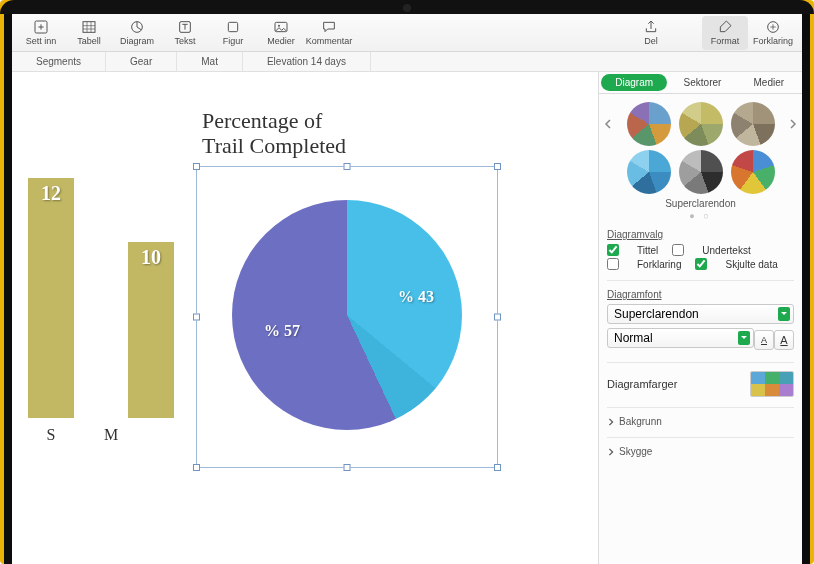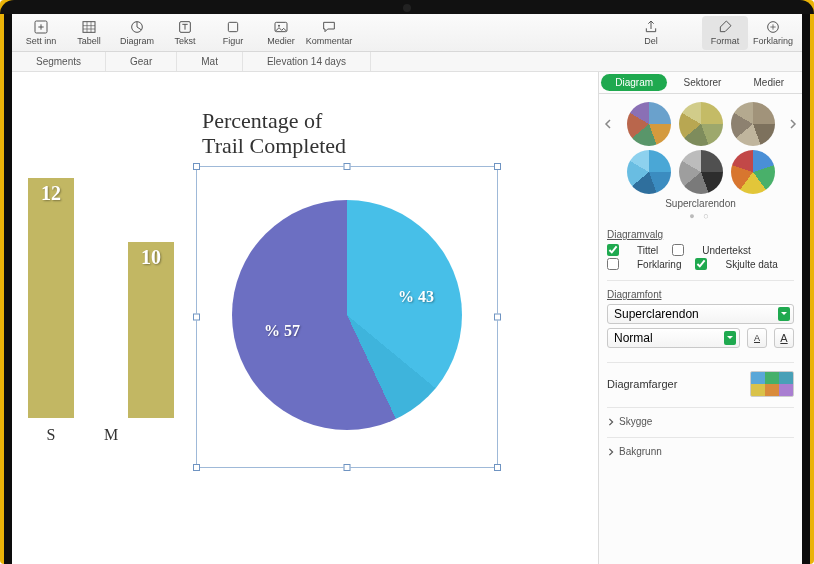--- a/index.html
+++ b/index.html
@@ -28,21 +28,21 @@
   .dots{text-align:center;color:#bbb;font-size:9px;letter-spacing:3px;margin-bottom:8px;}
   .section-title{font-size:10px;color:#555;margin:10px 0 4px;border-top:1px solid #e6e6e6;padding-top:8px;text-decoration:underline;}
   .section-title.first{border-top:none;padding-top:0;margin-top:0;}
   .check-row{display:flex;gap:14px;margin:2px 0;}
   .check{display:flex;align-items:center;gap:18px;font-size:10px;color:#333;cursor:pointer;justify-content:flex-end;}
   .check input{width:12px;height:12px;accent-color:#1fa94f;}
   .select{width:100%;height:20px;border:1px solid #c9c9c9;border-radius:3px;background:linear-gradient(#fff,#f4f4f4);font-size:12px;padding:0 18px 0 6px;position:relative;margin-bottom:4px;appearance:none;}
   .select-wrap{position:relative;}
   .select-wrap::after{content:"";position:absolute;right:4px;top:3px;width:12px;height:14px;border-radius:2px;background:#1fa94f;}
   .select-wrap::before{content:"";position:absolute;right:7px;top:8px;z-index:2;border-left:3px solid transparent;border-right:3px solid transparent;border-top:3px solid #fff;}
-  .font-row{display:flex;gap:7px;text-decoration:underline;}
+  .font-row{display:flex;gap:0;align-items:center;text-decoration:underline;}
   .font-row .select-wrap{flex:1;}
   .size-btn{width:20px;height:20px;border:1px solid #c9c9c9;border-radius:3px;background:linear-gradient(#fff,#f2f2f2);display:flex;align-items:center;justify-content:center;font-size:11px;cursor:pointer;}
   .disclosure{display:flex;align-items:center;gap:4px;font-size:10px;color:#555;cursor:pointer;margin-top:10px;border-top:1px solid #e6e6e6;padding-top:8px;}
   .disclosure svg{width:8px;height:8px;}
   .color-palette{width:44px;height:26px;border:1px solid #ccc;border-radius:2px;background:
     linear-gradient(to right,#5aa7d8 33%,#45b06a 33% 66%,#48a0b7 66%) top/100% 50% no-repeat,
     linear-gradient(to right,#d9c24a 33%,#d98b3c 33% 66%,#a97ed1 66%) bottom/100% 50% no-repeat;
     cursor:pointer;}
   .colors-row{display:flex;justify-content:space-between;align-items:center;margin-top:10px;border-top:1px solid #e6e6e6;padding-top:8px;}
   .nav-chev{width:10px;height:10px;color:#888;cursor:pointer;}
@@ -268,26 +268,26 @@
 
           <div class="colors-row">
             <span>Diagramfarger</span>
             <div class="color-palette"></div>
           </div>
 
           <div class="disclosure">
             <svg viewBox="0 0 10 10">
                 <path d="M3 1l4 4-4 4" stroke="currentColor" fill="none" stroke-width="1.5"></path>
               </svg>
-            <span>Skygge</span>
+            <span>Bakgrunn</span>
           </div>
           <div class="disclosure">
             <svg viewBox="0 0 10 10">
                 <path d="M3 1l4 4-4 4" stroke="currentColor" fill="none" stroke-width="1.5"></path>
               </svg>
-            <span>Bakgrunn</span>
+            <span>Skygge</span>
           </div>
 
         </div>
       </div>
     </div>
   </div>
 </div>
 
 </body></html>

